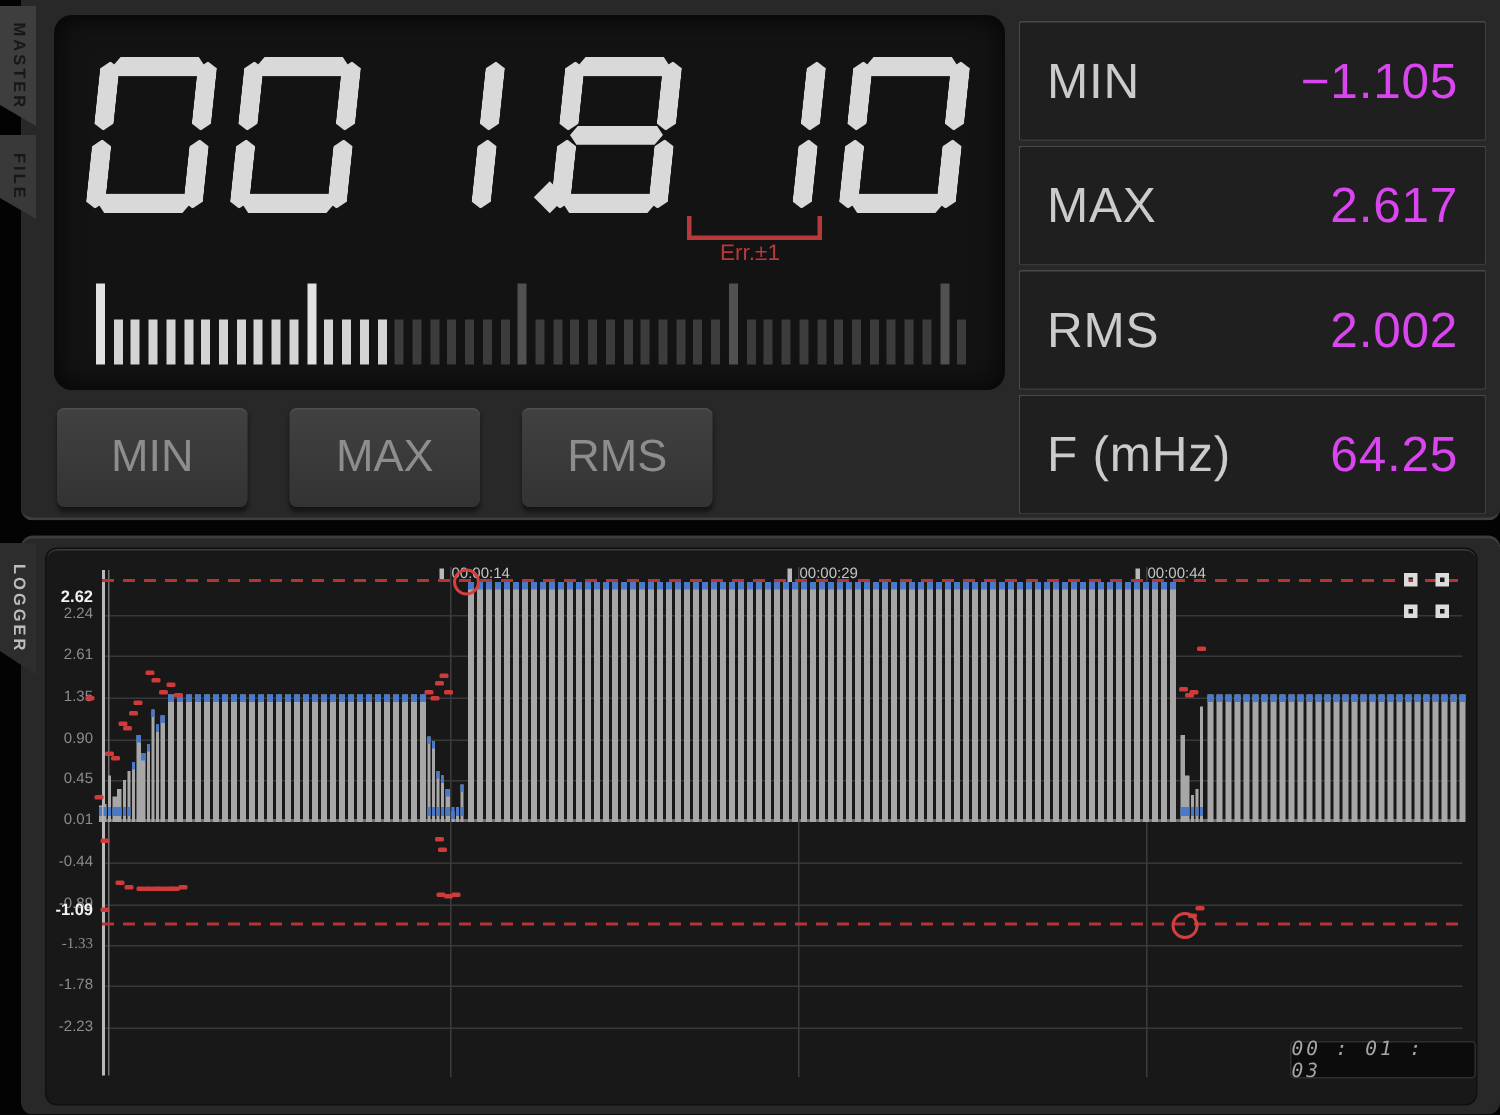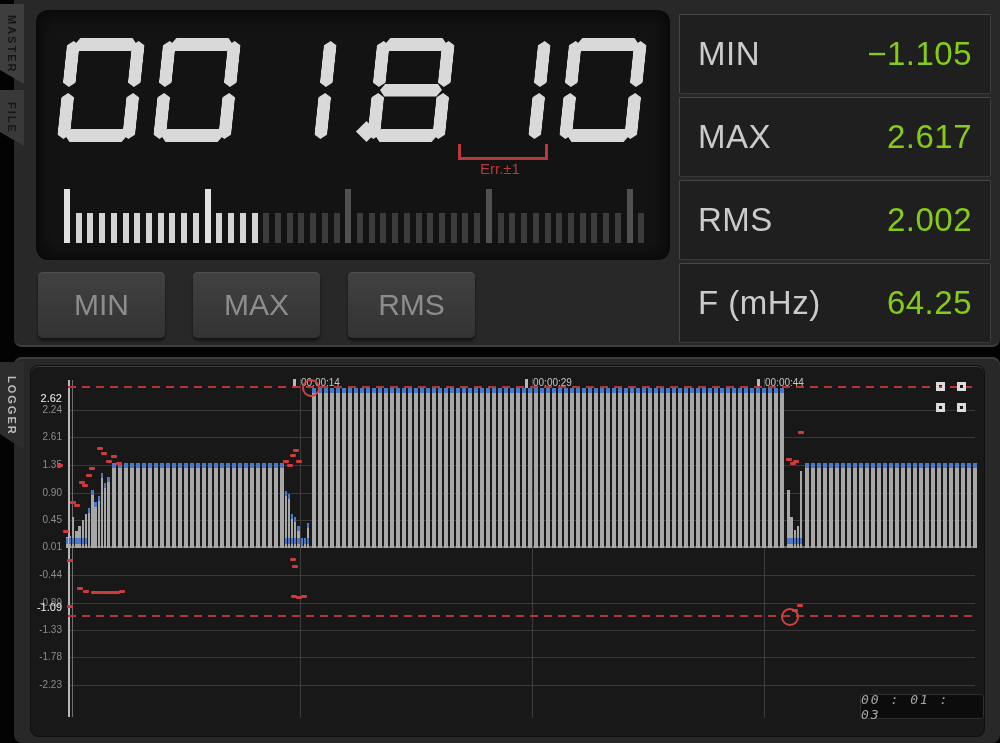--- a/index.html
+++ b/index.html
@@ -41,29 +41,29 @@
         background:linear-gradient(180deg,#414141,#333333);
         box-shadow:0 3px 3px rgba(0,0,0,.5), inset 0 1px 0 #4e4e4e;
         font-family:"Liberation Sans",sans-serif;font-size:30px;color:#8d8d8d;}
   .mode-btn.active{color:#e2e2e2;}
   
   #stats{position:absolute;left:679px;top:14px;width:312px;}
   .stat-box{height:80px;margin-bottom:3px;background:#1f1f1f;border:1px solid #484848;
         border-bottom-color:#383838;border-right-color:#3e3e3e;border-radius:2px;
         box-sizing:border-box;display:flex;align-items:center;justify-content:space-between;
         padding:0 18px;font-size:33px;font-weight:300;letter-spacing:.5px;color:#cbcbcb;}
-  .stat-value{color:#84cc16;}
+  .stat-value{color:#d946ef;}
   
   #chart-panel{position:absolute;left:30px;top:365px;width:955px;height:372px;background:#181818;
         border-radius:8px;border:1px solid #101010;box-shadow:inset 0 1px 0 #3b3b3b;box-sizing:border-box;}
   #chart-layer{position:absolute;left:0;top:0;width:1000px;height:743px;}
   .hgrid,.vgrid,.bar,.cap,.dash,.startline{position:absolute;}
   .dash{width:6px;height:3px;background:#cf3a3a;border-radius:1px;}
   .ylab{position:absolute;width:36px;text-align:right;font-size:10px;color:#8d8d8d;left:26px;}
-  .ymark{position:absolute;left:24px;width:38px;text-align:right;font-size:11px;font-weight:normal;color:#f2f2f2;}
+  .ymark{position:absolute;left:24px;width:38px;text-align:right;font-size:11px;font-weight:bold;color:#f2f2f2;}
   .xtick{position:absolute;width:3px;height:9px;background:#b9b9b9;}
   .xlab{position:absolute;font-size:10px;color:#c6c6c6;}
   .dashline{position:absolute;height:2px;
         background:repeating-linear-gradient(90deg,#b53434 0 8px,transparent 8px 14px);}
   .circle{position:absolute;width:14px;height:14px;border:2px solid #d24040;border-radius:50%;}
   
   #fs-icon{position:absolute;left:936px;top:382px;width:30px;height:30px;cursor:pointer;}
   #fs-icon span{position:absolute;width:9px;height:9px;border:3px solid #dcdcdc;box-sizing:border-box;}
   #fs-tl{left:0;top:0;border-right:none;border-bottom:none;}
   #fs-tr{right:0;top:0;border-left:none;border-bottom:none;}
@@ -226,21 +226,21 @@
       <div class="ylab" style="top: 486.65px;">0.90</div>
       <div class="hgrid" style="left: 68px; top: 520.325px; width: 907px; height: 1px; background: rgb(56, 56, 56);"></div>
       <div class="ylab" style="top: 514.325px;">0.45</div>
       <div class="hgrid" style="left: 68px; top: 546.385px; width: 907px; height: 2px; background: rgb(110, 110, 110);"></div>
       <div class="ylab" style="top: 541.385px;">0.01</div>
       <div class="hgrid" style="left: 68px; top: 575.06px; width: 907px; height: 1px; background: rgb(56, 56, 56);"></div>
       <div class="ylab" style="top: 569.06px;">-0.44</div>
       <div class="hgrid" style="left: 68px; top: 602.735px; width: 907px; height: 1px; background: rgb(56, 56, 56);"></div>
       <div class="ylab" style="top: 596.735px;">-0.89</div>
       <div class="hgrid" style="left: 68px; top: 629.795px; width: 907px; height: 1px; background: rgb(56, 56, 56);"></div>
-      <div class="ylab" style="top: 623.795px;">-1.33</div>
+      <div class="ylab" style="top: 623.795px; font-family: Liberation Serif, serif;">-1.33</div>
       <div class="hgrid" style="left: 68px; top: 657.47px; width: 907px; height: 1px; background: rgb(56, 56, 56);"></div>
       <div class="ylab" style="top: 651.47px;">-1.78</div>
       <div class="hgrid" style="left: 68px; top: 685.145px; width: 907px; height: 1px; background: rgb(56, 56, 56);"></div>
       <div class="ylab" style="top: 679.145px;">-2.23</div>
       <div class="vgrid" style="left: 300px; top: 378px; width: 1px; height: 340px; background: rgb(61, 61, 61);"></div>
       <div class="xtick" style="left: 293px; top: 379px;"></div>
       <div class="xlab" style="left: 301px; top: 377px;">00:00:14</div>
       <div class="vgrid" style="left: 532.005px; top: 378px; width: 1px; height: 340px; background: rgb(61, 61, 61);"></div>
       <div class="xtick" style="left: 525.005px; top: 379px;"></div>
       <div class="xlab" style="left: 533.005px; top: 377px;">00:00:29</div>

